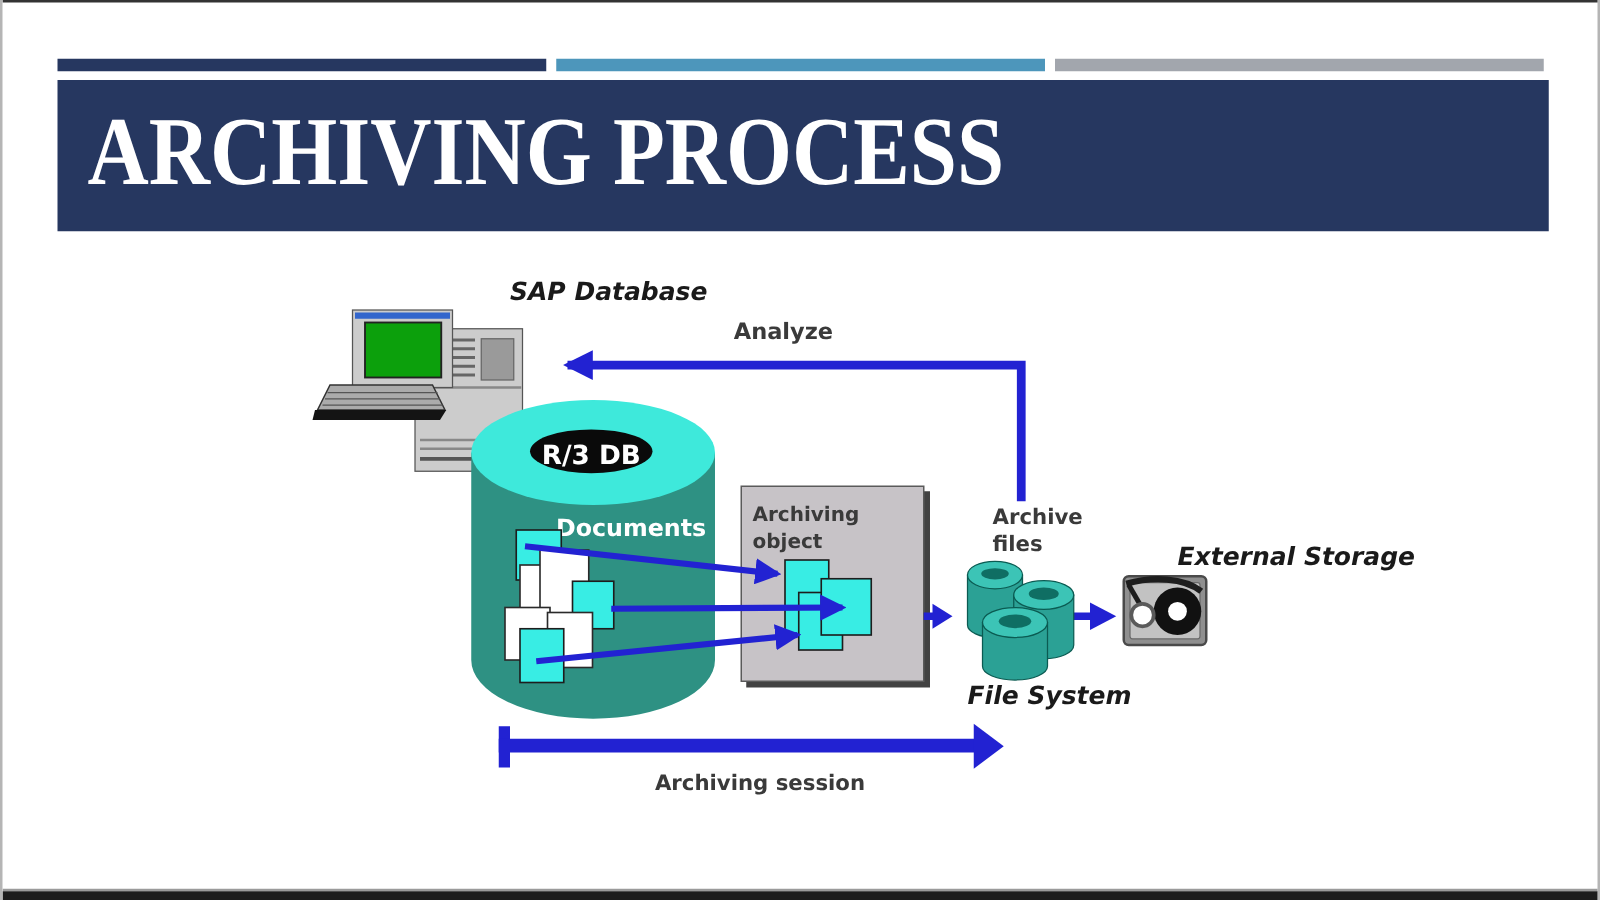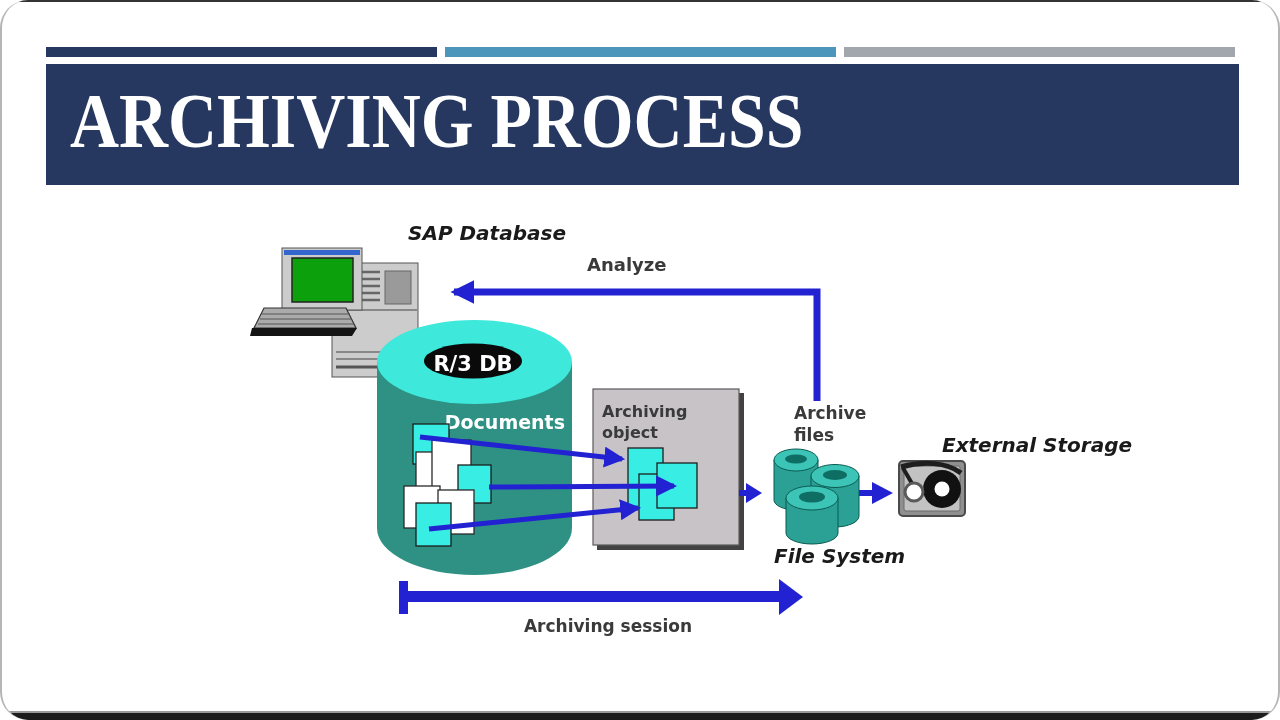--- a/index.html
+++ b/index.html
@@ -1,19 +1,19 @@
 <!DOCTYPE html>
 <html style="--navy: #263760; --bar-blue: #4D96BB; --bar-gray: #A2A6AD; --arrow: #2222D2; --cyl-body: #2E9183; --cyl-top: #3EE9DB; --doc-cyan: #38EDE4; --box-gray: #C7C3C7; --spool-body: #2BA195; --spool-top: #3CC4B6; --spool-hole: #0F6E63; --screen-green: #0CA00C; --label-dark: #3A3A3A; --title-white: #FFFFFF;"><head>
 <meta charset="utf-8">
 <style>
   html,body{margin:0;padding:0;}
   .page{
     position:relative;width:1280px;height:720px;background:#ffffff;
     overflow:hidden;font-family:"DejaVu Sans",sans-serif;
-    border-left:2px solid #b5b5b5;border-right:2px solid #b5b5b5;box-sizing:border-box;border-radius:28px;
+    border-left:2px solid #b5b5b5;border-right:2px solid #b5b5b5;box-sizing:border-box;
   }
   .frame-top{position:absolute;left:0;top:0;width:1280px;height:2px;background:#333;}
   .frame-bottom-line{position:absolute;left:0;top:711px;width:1280px;height:2px;background:#9a9a9a;}
   .frame-bottom{position:absolute;left:0;top:713px;width:1280px;height:7px;background:#1c1c1c;}
 
   .accent-bar{position:absolute;top:47px;height:10px;}
   .accent-navy{left:44px;width:391px;background:var(--navy);}
   .accent-blue{left:443px;width:391px;background:var(--bar-blue);}
   .accent-gray{left:842px;width:391px;background:var(--bar-gray);}
 

